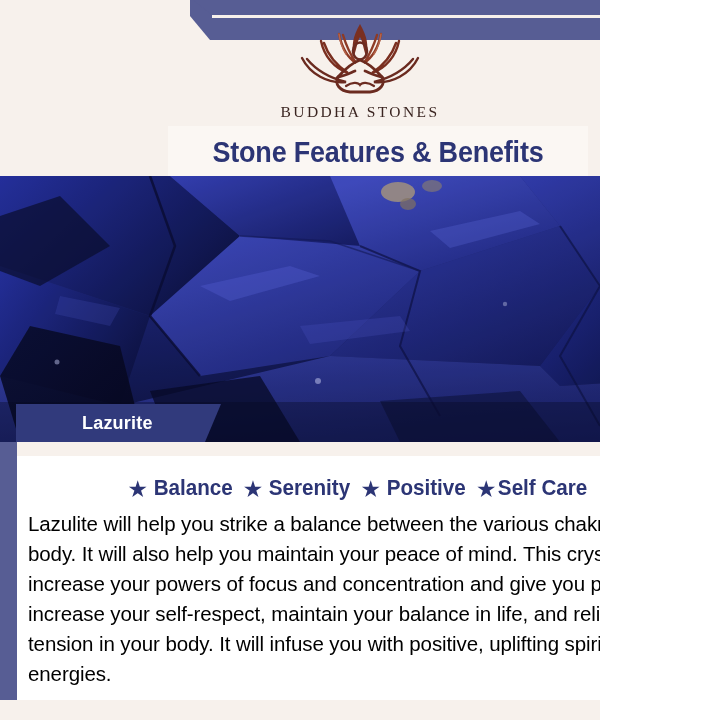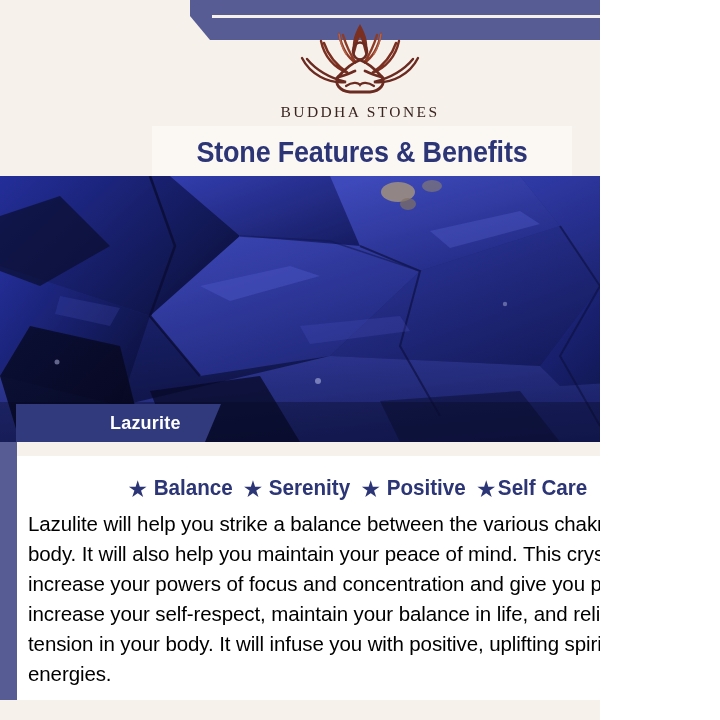--- a/index.html
+++ b/index.html
@@ -78,21 +78,21 @@
     font-family: "Liberation Serif", serif;
     font-size: 15.5px;
     letter-spacing: 2.4px;
     color: #3a2420;
     font-weight: 400;
   }
 
   
   .title-banner {
     position: absolute;
-    left: 152px; top: 126px;
+    left: 168px; top: 126px;
     width: 420px; height: 52px;
     background: #fbf7f3;
     display: flex;
     align-items: center;
     justify-content: center;
   }
   .title-text {
     font-family: "Liberation Sans Narrow", "Liberation Sans", sans-serif;
     font-weight: 700;
     font-size: 29px;
@@ -114,21 +114,20 @@
 
   
   .stone-label {
     position: absolute;
     left: 16px; top: 404px;
     width: 205px; height: 38px;
     background: #313a7c;
     clip-path: polygon(0 0, 205px 0, 189px 38px, 0 38px);
     display: flex;
     align-items: center;
-    padding-left: 28px;
   }
   .stone-label-text {
     margin-left: 66px;
     color: #ffffff;
     font-weight: 700;
     font-size: 18px;
     letter-spacing: 0.2px;
   }
 
   

